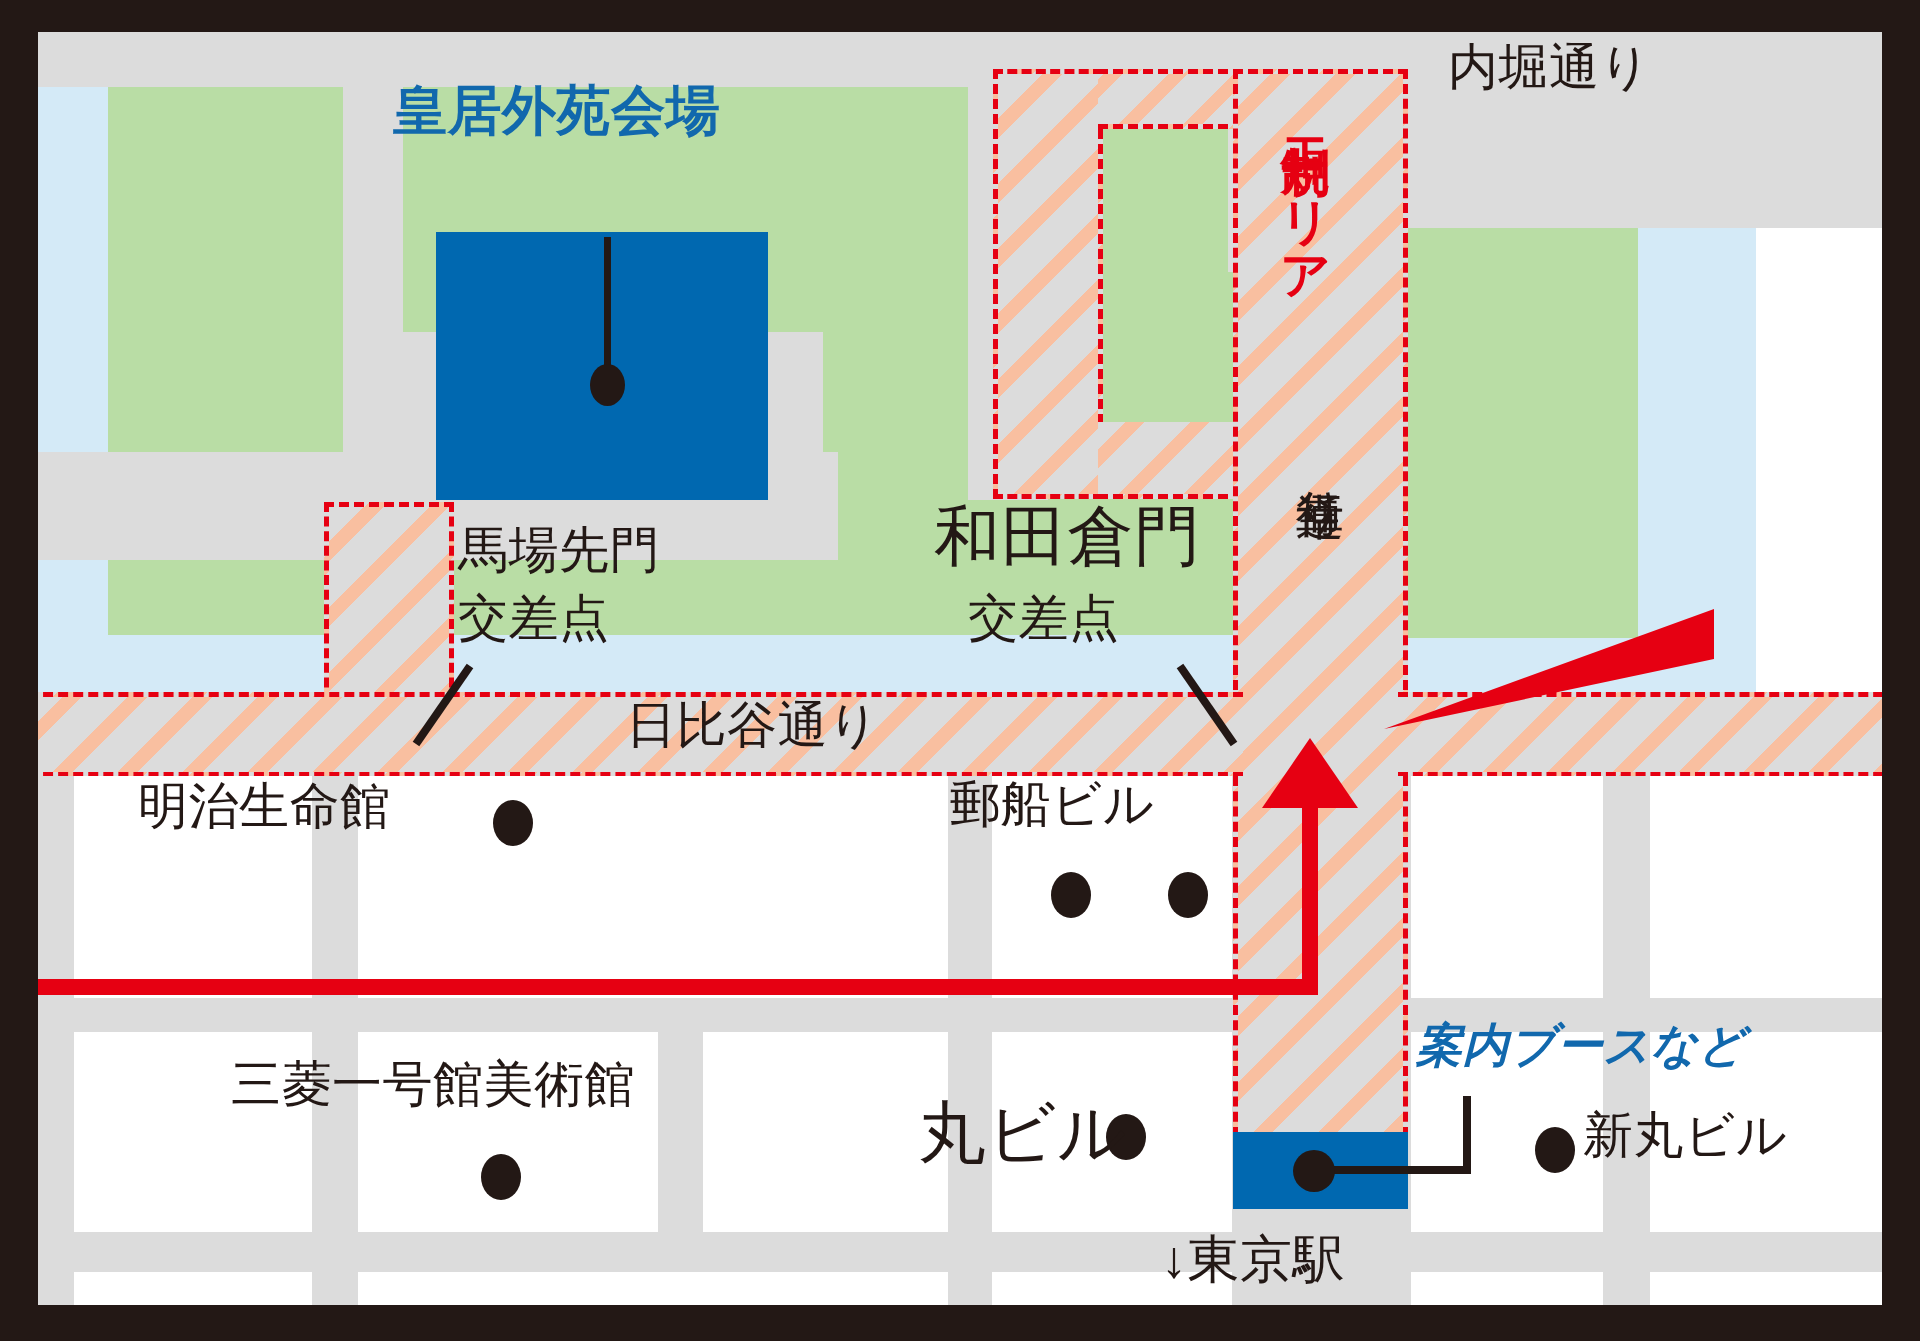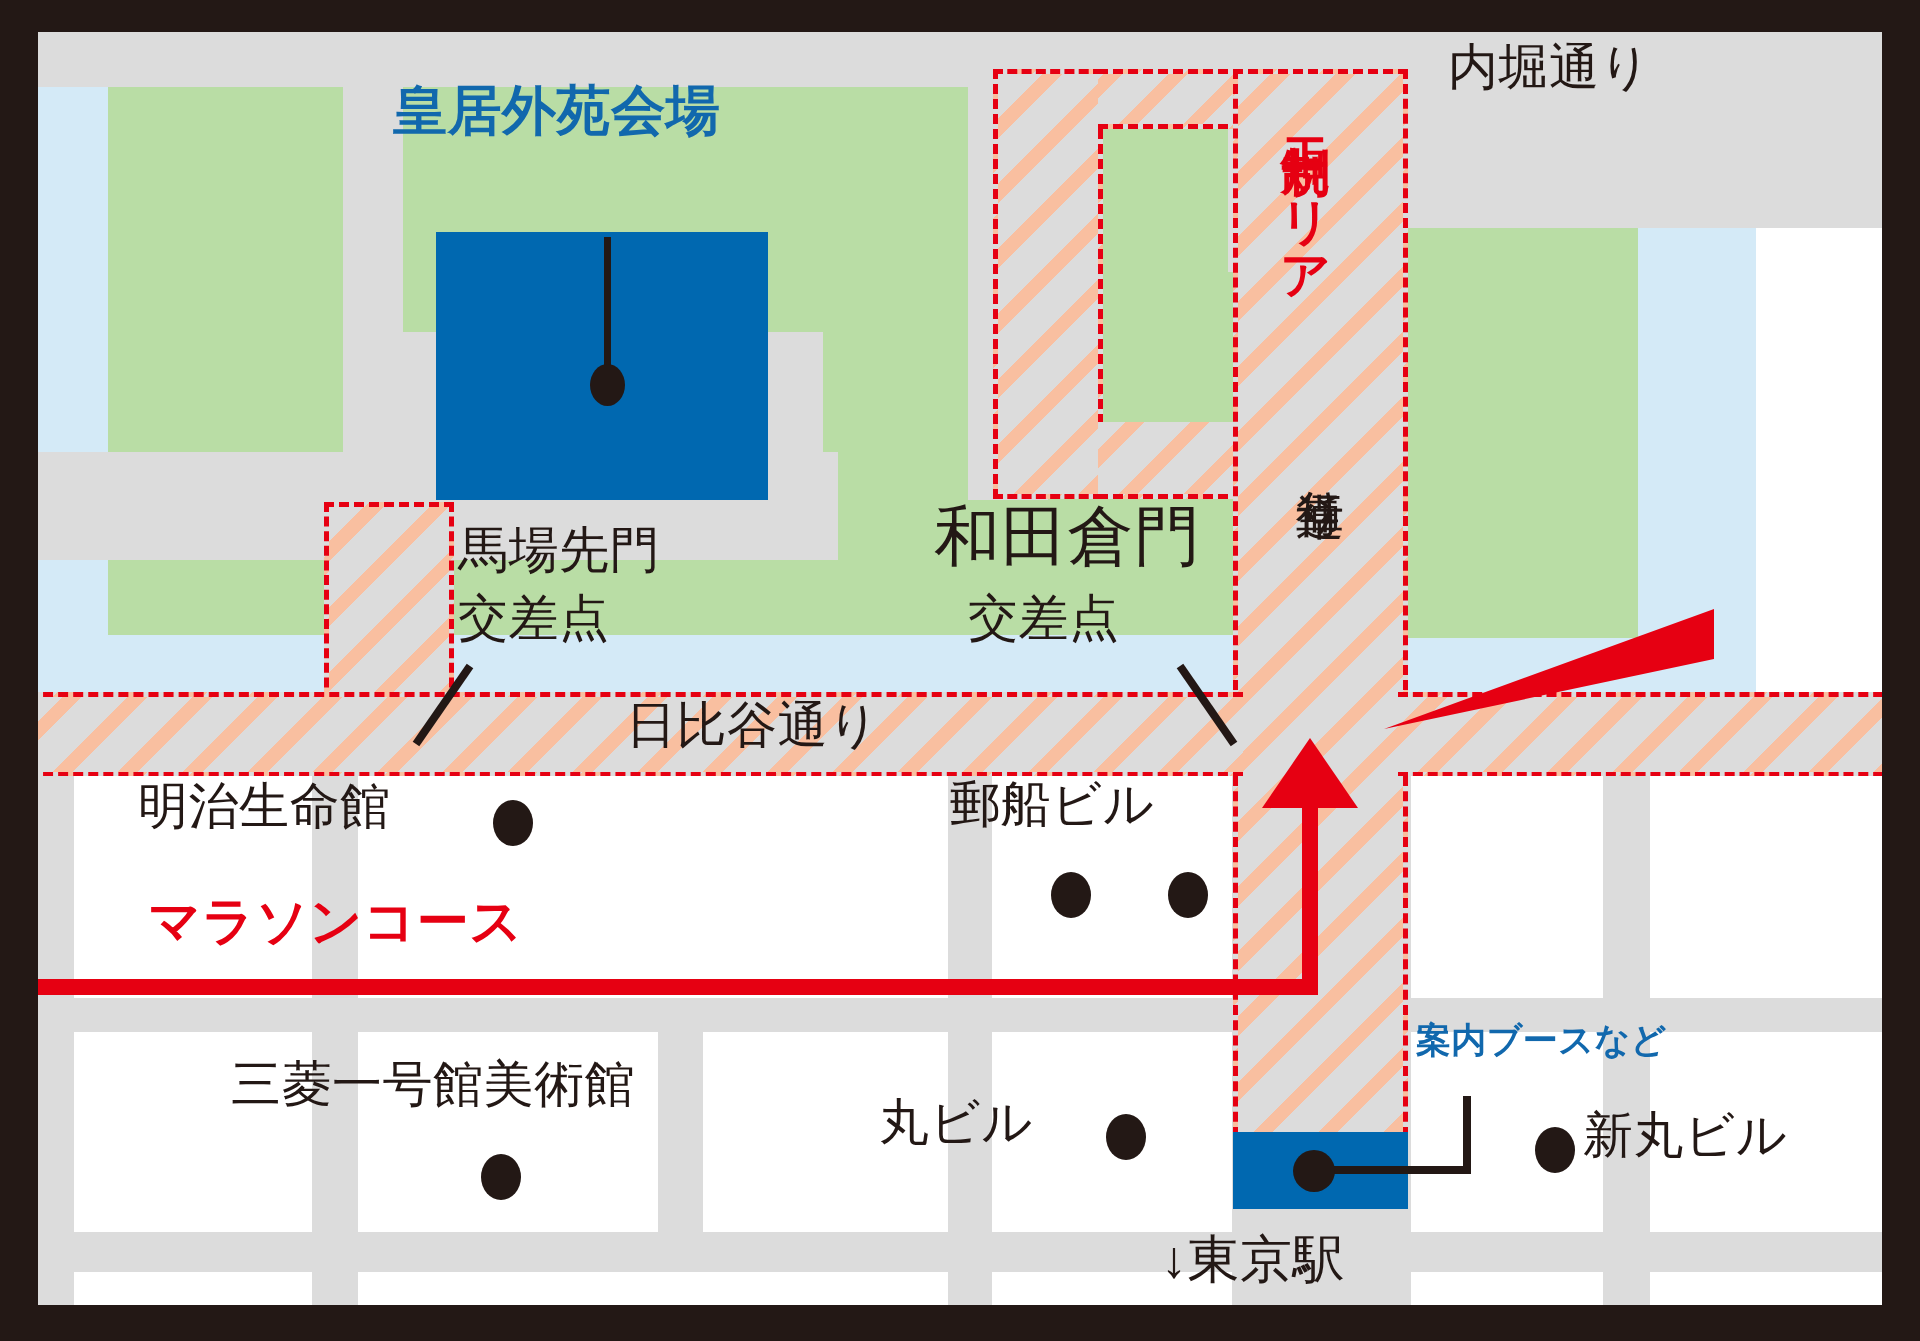--- a/index.html
+++ b/index.html
@@ -220,30 +220,29 @@
     <div class="lbl" style="left:420px;top:490px;font-size:50px;">馬場先門</div>
     <div class="lbl" style="left:420px;top:558px;font-size:50px;">交差点</div>
 
     <div class="lbl" style="left:896px;top:468px;font-size:66px;">和田倉門</div>
     <div class="lbl" style="left:930px;top:558px;font-size:50px;">交差点</div>
 
     <div class="lbl" style="left:588px;top:665px;font-size:50px;">日比谷通り</div>
 
     <div class="lbl" style="left:100px;top:746px;font-size:50px;">明治生命館</div>
 
-    <div class="lbl red" style="left:110px;top:860px;font-size:52px;">マラソンコース</div>
 
     <div class="lbl" style="left:912px;top:744px;font-size:50px;">郵船ビル</div>
 
 
     <div class="lbl" style="left:193px;top:1024px;font-size:50px;">三菱一号館美術館</div>
 
-    <div class="lbl" style="left:841px;top:1062px;font-size:50px;">丸ビル</div>
-
-    <div class="lbl blue" style="left:1378px;top:988px;font-size:35px;">案内ブースなど</div>
+    <div class="lbl" style="left:880px;top:1062px;font-size:68px;">丸ビル</div>
+
+    <div class="lbl blue" style="left:1378px;top:988px;font-size:46px;font-style:italic;">案内ブースなど</div>
 
     <div class="lbl" style="left:1545px;top:1075px;font-size:50px;">新丸ビル</div>
 
     <div class="lbl" style="left:1123px;top:1198px;font-size:52px;">↓東京駅</div>
 
     <svg id="finish-tail" width="340" height="125">
       <polygon points="336,2 336,52 6,122" fill="#e60012"></polygon>
     </svg>
 
   </div>

